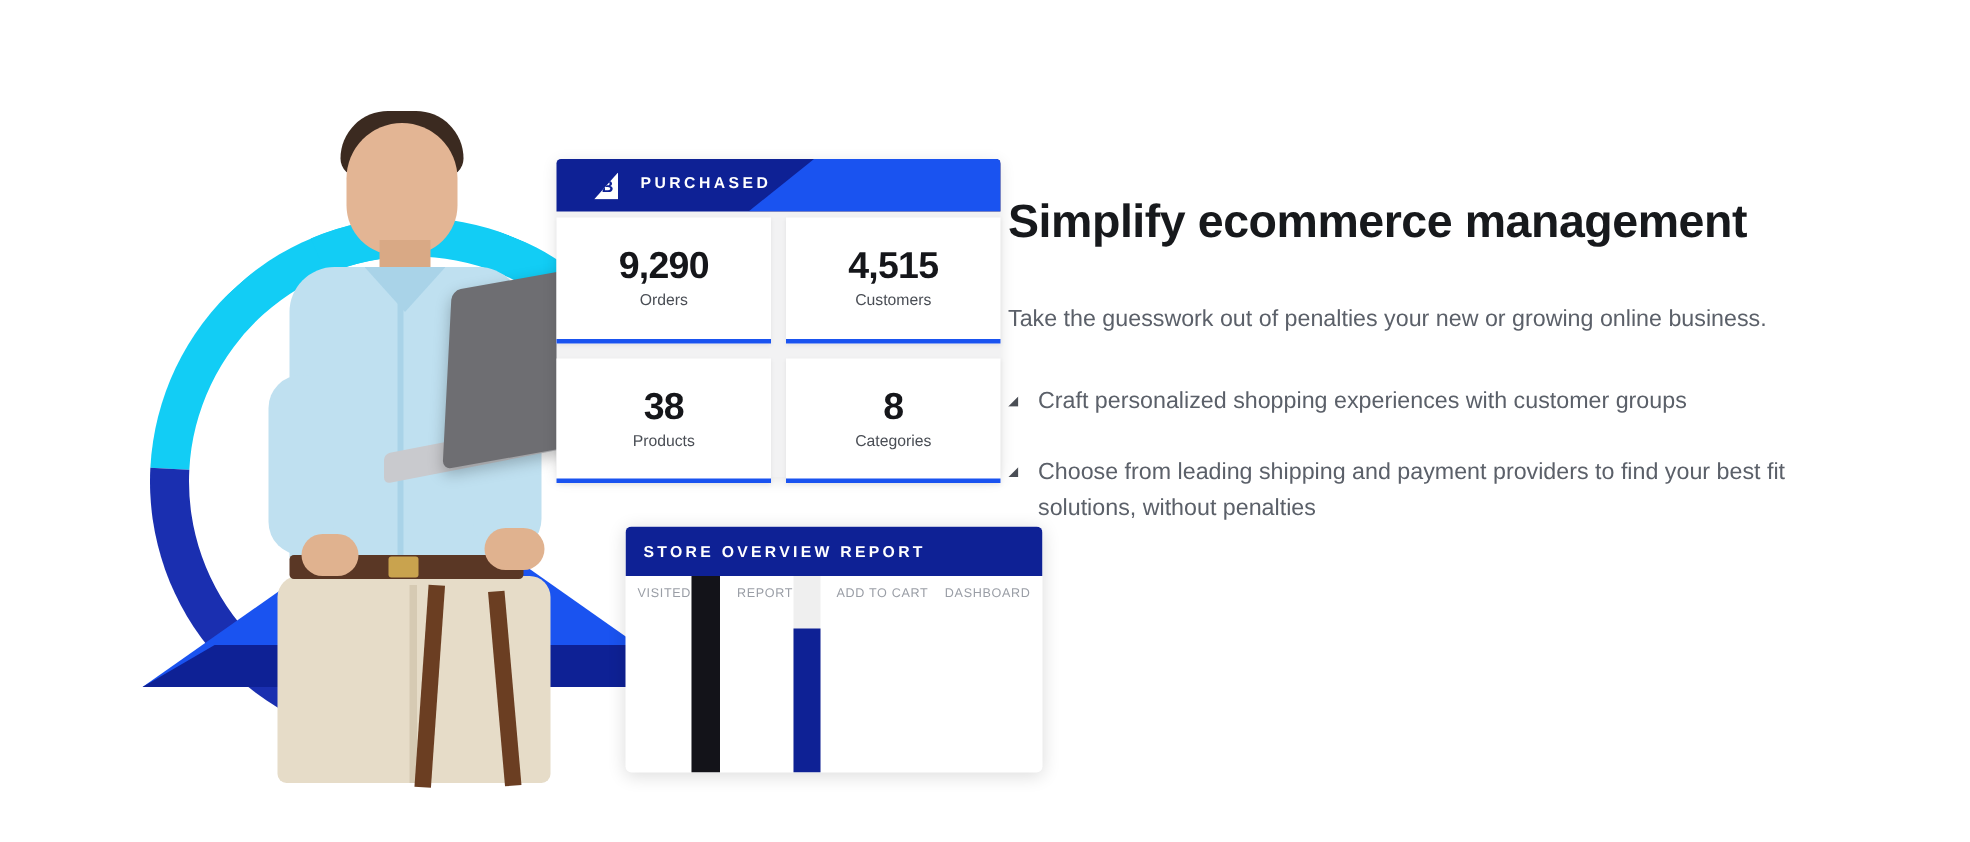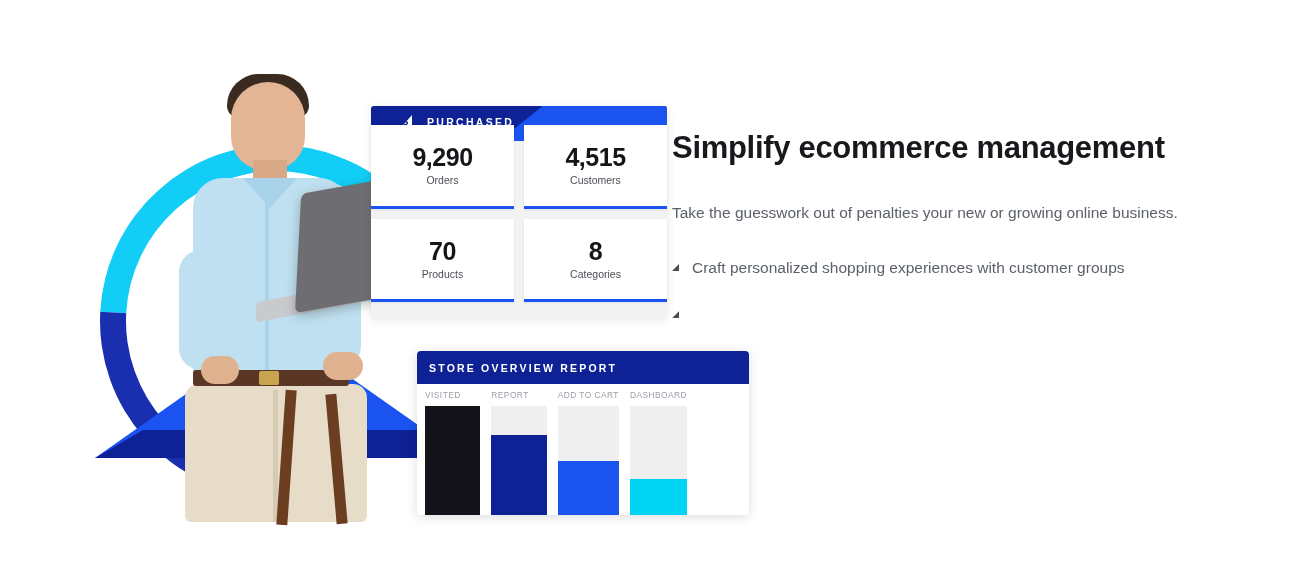--- a/index.html
+++ b/index.html
@@ -115,48 +115,48 @@
   }
   .dash-logo span{
     font-size:11px;font-weight:bold;color:#0E2195;
     line-height:1;padding-bottom:2px;padding-left:5px;
   }
   .dash-title{
     position:absolute;left:56px;top:10px;
     color:#ffffff;font-size:10.5px;font-weight:bold;letter-spacing:2.3px;
   }
   .cards{
-    position:absolute;left:0;top:19px;width:296px;height:177px;
+    position:absolute;left:0;top:39px;width:296px;height:177px;
     display:grid;grid-template-columns:1fr 1fr;gap:10px;
     box-sizing:border-box;
   }
   .stat{
     background:#ffffff;border-bottom:3px solid #1A53F0;
     display:flex;flex-direction:column;align-items:center;justify-content:center;
     box-shadow:0 1px 3px rgba(0,0,0,.07);
   }
   .stat-val{font-size:25px;font-weight:bold;color:#15161A;line-height:1.05;letter-spacing:-.5px;}
   .stat-lbl{font-size:10.5px;color:#4A4E55;margin-top:4px;}
 
   
   .report{
-    position:absolute;left:357px;top:311px;width:332px;height:164px;
+    position:absolute;left:357px;top:311px;width:278px;height:164px;
     background:#ffffff;border-radius:4px;overflow:hidden;
     box-shadow:0 2px 12px rgba(0,0,0,.14);
   }
   .rep-head{
     height:33px;background:#0E2195;display:flex;align-items:center;
     padding-left:12px;box-sizing:border-box;
   }
   .rep-title{color:#fff;font-size:10.5px;font-weight:bold;letter-spacing:2.2px;}
   .funnel{
     position:absolute;left:0;top:33px;width:278px;height:131px;
     display:flex;padding:0 8px;box-sizing:border-box;gap:11px;
   }
-  .fcol{flex:1;display:flex;flex-direction:column;}
+  .fcol{flex:1;display:flex;flex-direction:row;}
   .fcol-lbl{
     font-size:8.4px;color:#9A9EA6;letter-spacing:.45px;
     padding:6px 0 6px 0;white-space:nowrap;
   }
   .bar{flex:1;background:#EFEFEF;position:relative;}
   .bar-fill{position:absolute;left:0;bottom:0;width:100%;}
 
   
   .copy{position:absolute;left:672px;top:130px;width:560px;}
   .headline{
@@ -223,21 +223,21 @@
       <div class="cards">
         <div class="stat">
           <div class="stat-val">9,290</div>
           <div class="stat-lbl">Orders</div>
         </div>
         <div class="stat">
           <div class="stat-val">4,515</div>
           <div class="stat-lbl">Customers</div>
         </div>
         <div class="stat">
-          <div class="stat-val">70</div>
+          <div class="stat-val">38</div>
           <div class="stat-lbl">Products</div>
         </div>
         <div class="stat">
           <div class="stat-val">8</div>
           <div class="stat-lbl">Categories</div>
         </div>
       </div>
     </div>
 
     <div class="report">
@@ -276,17 +276,18 @@
   <div class="copy">
     <h1 class="headline">Simplify ecommerce management</h1>
     <p class="sub">Take the guesswork out of penalties your new or growing online business.</p>
     <ul class="bullets">
       <li>
         <span class="wedge"></span>
         <span>Craft personalized shopping experiences with customer groups</span>
       </li>
       <li>
         <span class="wedge"></span>
+        <span>Choose from leading shipping and payment providers to find your best fit solutions, without penalties</span>
       </li>
     </ul>
   </div>
 
 </div>
 
 </body></html>

